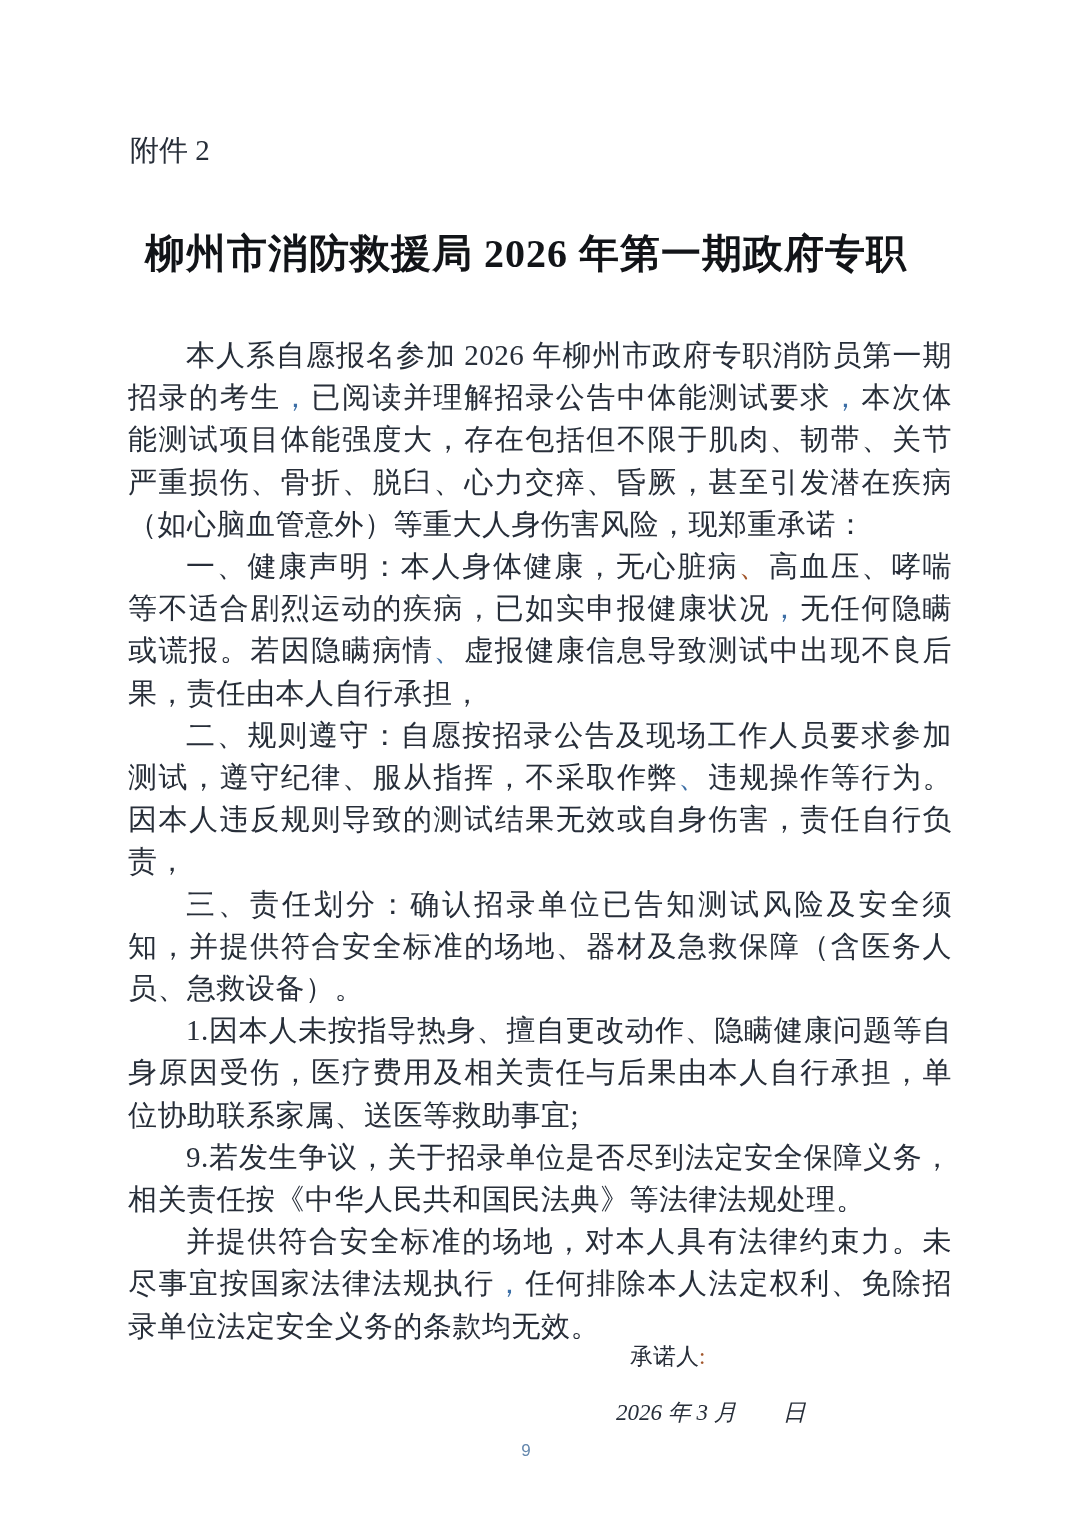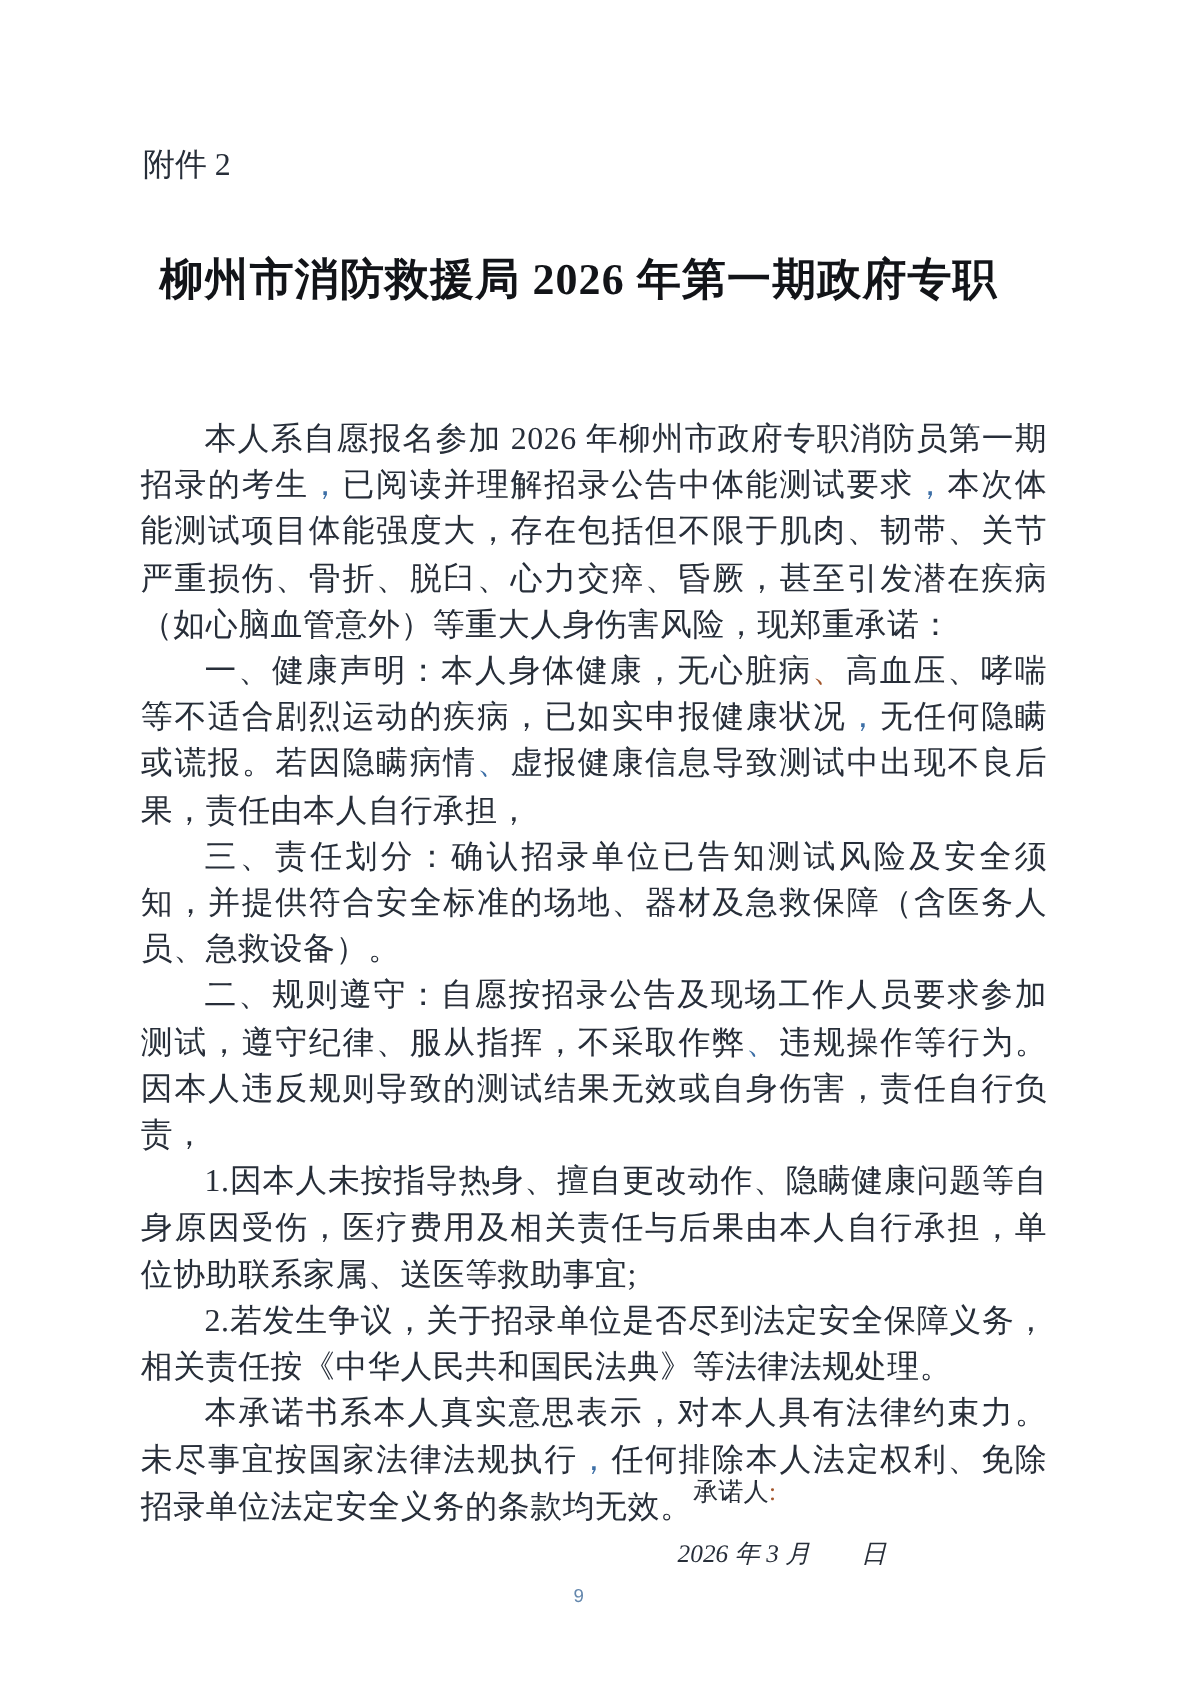--- a/index.html
+++ b/index.html
@@ -44,21 +44,20 @@
   .doc-body {
     position: absolute;
     left: 128px;
     width: 824px;
     top: 334px;
     font-size: 29px;
     line-height: 42.2px;
     text-align: justify;
     text-justify: inter-character;
     letter-spacing: 0.5px;
-    margin-top: 44px;
   }
   .doc-body p {
     margin: 0;
     padding: 0;
     text-indent: 2em;
   }
   .signature-block {
     position: absolute;
     left: 128px;
     top: 1336px;
@@ -92,25 +91,25 @@
 
   <div class="attachment-label">附件 2</div>
 
   <h1 class="doc-title">
     <span class="title-line">柳州市消防救援局 2026 年第一期政府专职</span>
   </h1>
 
   <div class="doc-body">
     <p><span>本人系自愿报名参加 2026 年柳州市政府专职消防员第一期招录的考生</span><span style="color: rgb(61, 111, 166);">，</span><span>已阅读并理解招录公告中体能测试要求</span><span style="color: rgb(61, 111, 166);">，</span><span>本次体能测试项目体能强度大，存在包括但不限于肌肉、韧带、关节严重损伤、骨折、脱臼、心力交瘁、昏厥，甚至引发潜在疾病（如心脑血管意外）等重大人身伤害风险，现郑重承诺：</span></p>
     <p><span>一、健康声明：本人身体健康，无心脏病</span><span style="color: rgb(162, 86, 43);">、</span><span>高血压、哮喘等不适合剧烈运动的疾病，已如实申报健康状况</span><span style="color: rgb(61, 111, 166);">，</span><span>无任何隐瞒或谎报。若因隐瞒病情</span><span style="color: rgb(61, 111, 166);">、</span><span>虚报健康信息导致测试中出现不良后果，责任由本人自行承担，</span></p>
+    <p><span>二、规则遵守：自愿按招录公告及现场工作人员要求参加测试，遵守纪律、服从指挥，不采取作弊</span><span style="color: rgb(61, 111, 166);">、</span><span>违规操作等行为。因本人违反规则导致的测试结果无效或自身伤害，责任自行负责，</span></p>
     <p><span>三、责任划分：确认招录单位已告知测试风险及安全须知，并提供符合安全标准的场地、器材及急救保障（含医务人员、急救设备）。</span></p>
-    <p><span>二、规则遵守：自愿按招录公告及现场工作人员要求参加测试，遵守纪律、服从指挥，不采取作弊</span><span style="color: rgb(61, 111, 166);">、</span><span>违规操作等行为。因本人违反规则导致的测试结果无效或自身伤害，责任自行负责，</span></p>
     <p><span>1.因本人未按指导热身、擅自更改动作、隐瞒健康问题等自身原因受伤，医疗费用及相关责任与后果由本人自行承担，单位协助联系家属、送医等救助事宜;</span></p>
-    <p><span>2.若发生争议，关于招录单位是否尽到法定安全保障义务，相关责任按《中华人民共和国民法典》等法律法规处理。</span></p>
-    <p><span>本承诺书系本人真实意思表示，对本人具有法律约束力。未尽事宜按国家法律法规执行</span><span style="color: rgb(61, 111, 166);">，</span><span>任何排除本人法定权利、免除招录单位法定安全义务的条款均无效。</span></p>
+    <p><span>9.若发生争议，关于招录单位是否尽到法定安全保障义务，相关责任按《中华人民共和国民法典》等法律法规处理。</span></p>
+    <p><span>并提供符合安全标准的场地，对本人具有法律约束力。未尽事宜按国家法律法规执行</span><span style="color: rgb(61, 111, 166);">，</span><span>任何排除本人法定权利、免除招录单位法定安全义务的条款均无效。</span></p>
   </div>
 
   <div class="signature-block">
     <div class="signer-line"><span>承诺人</span><span style="color: rgb(162, 86, 43);">:</span></div>
     <div class="date-line">2026 年 3 月　　日</div>
   </div>
 
   <div class="page-number">9</div>
 
 </div>

